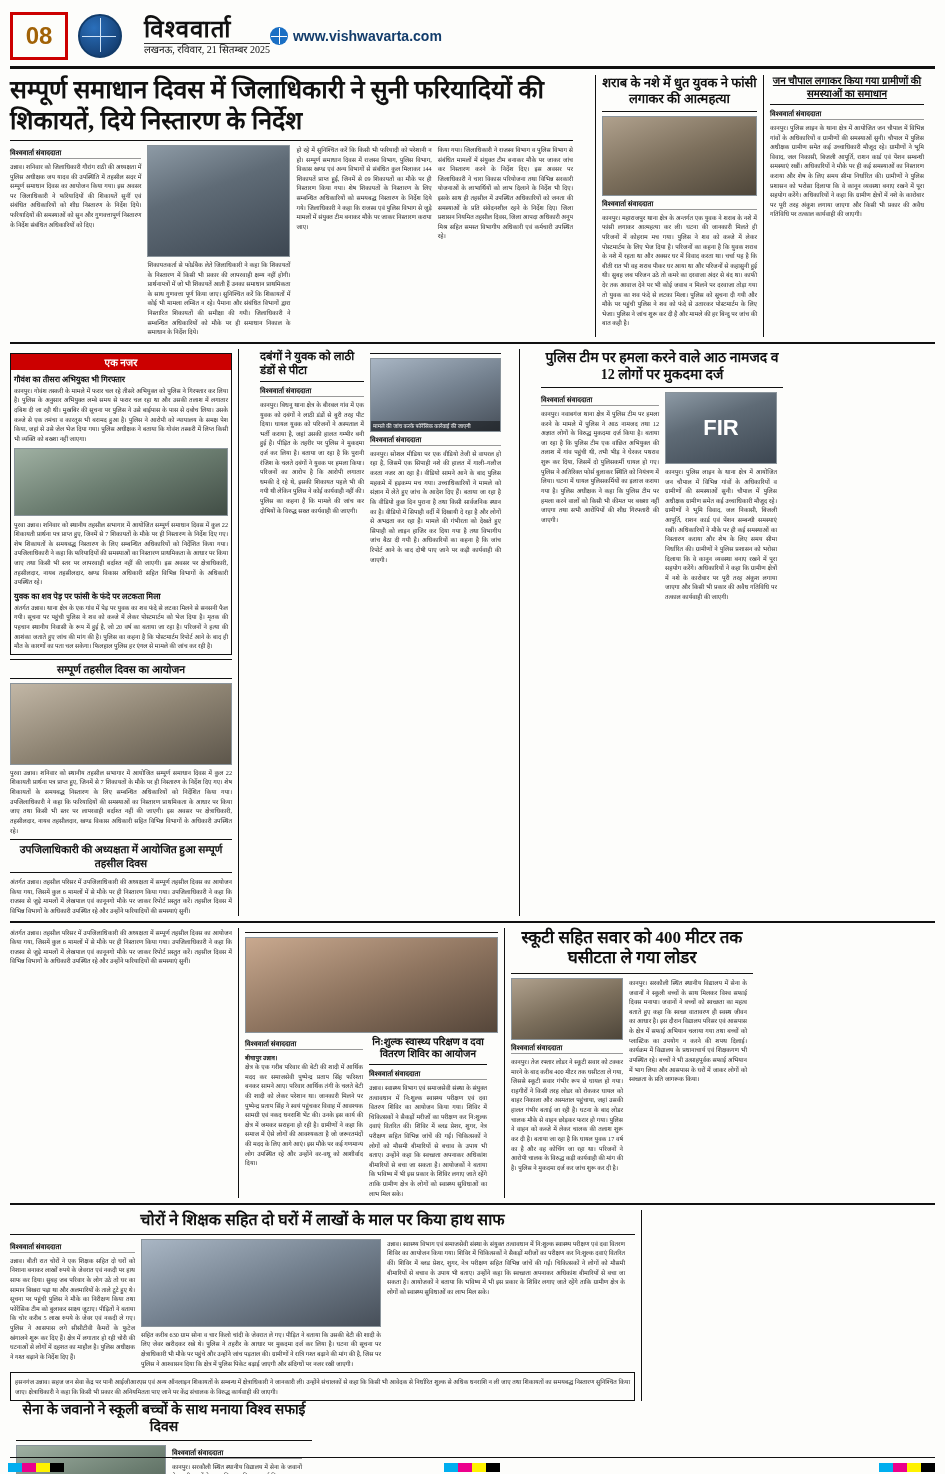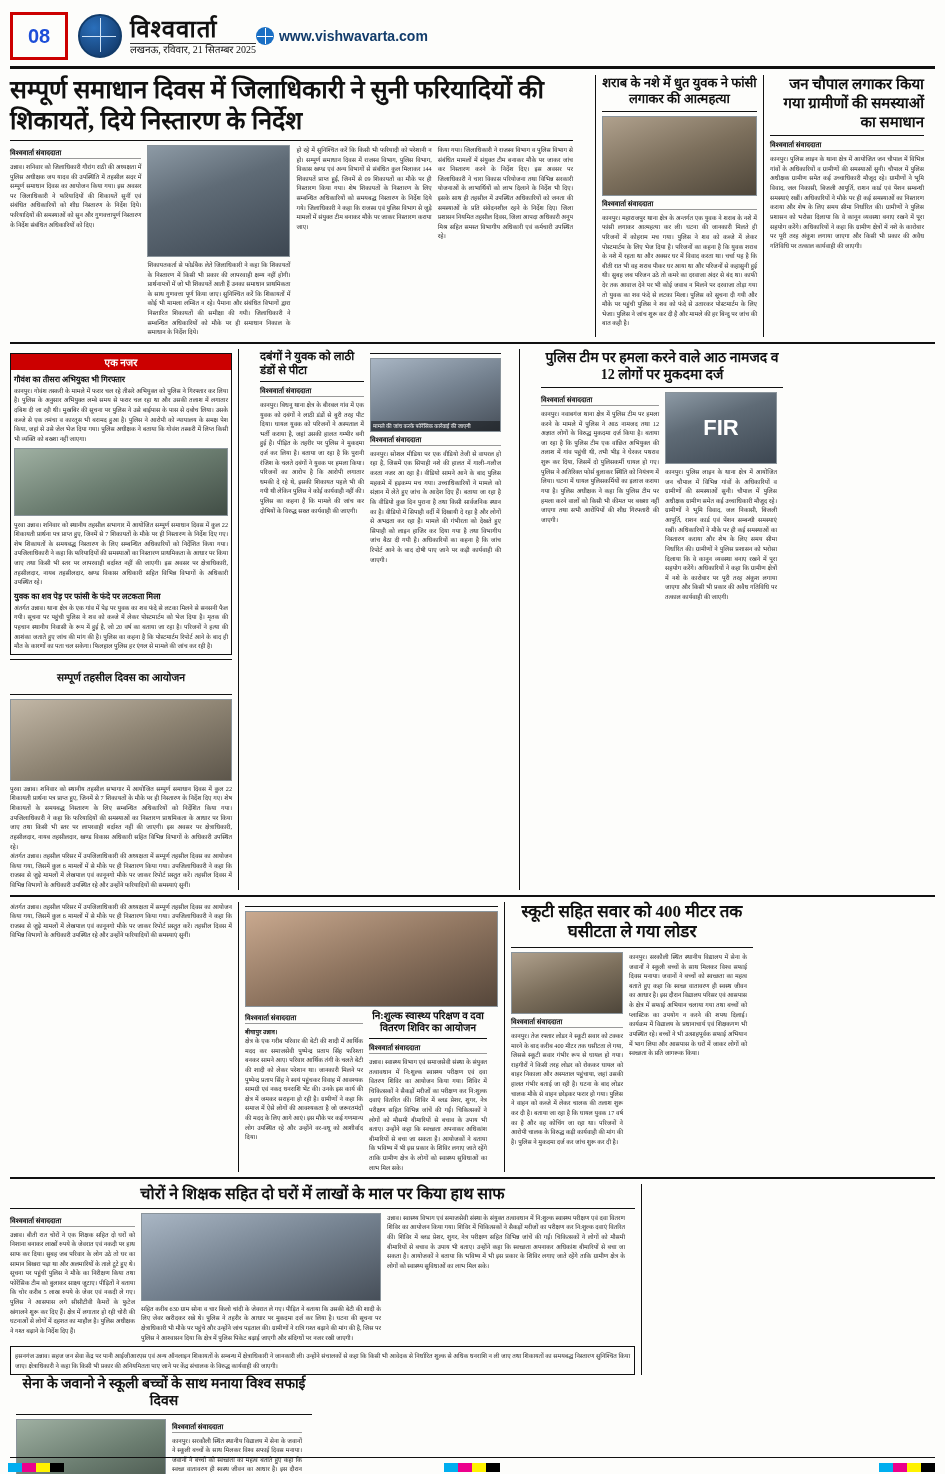--- a/index.html
+++ b/index.html
@@ -8,32 +8,32 @@
     background:#fdfdfb;
     font-family:"Liberation Serif", serif;
     color:#111;
     overflow:hidden;
   }
   .page{position:relative;width:945px;height:1474px;box-sizing:border-box;padding:8px 10px 0 10px;}
 
   
   .masthead{display:flex;align-items:center;height:56px;border-bottom:3px solid #111;padding-bottom:2px;}
   .pageno{
-    width:52px;height:42px;border:3px solid #c00;color:#1d4ed8;
-    font-family:"Liberation Sans",sans-serif;font-weight:bold;font-size:20px;
+    width:52px;height:42px;border:3px solid #c00;color:#a16207;
+    font-family:"Liberation Sans",sans-serif;font-weight:bold;font-size:24px;
     display:flex;align-items:center;justify-content:center;margin-right:10px;
   }
   .logo-globe{
     width:40px;height:40px;border-radius:50%;
     background:radial-gradient(circle at 35% 30%, #2a6fbb 0%, #17447a 70%, #0d2d52 100%);
     border:2px solid #123c6b;margin-right:8px;position:relative;flex:none;
   }
   .logo-globe:before{content:"";position:absolute;left:50%;top:2px;width:1px;height:34px;background:#cfe3f7;}
   .logo-globe:after{content:"";position:absolute;top:50%;left:2px;width:34px;height:1px;background:#cfe3f7;}
-  .brand{line-height:1;}
+  .brand{line-height:1;margin-left:14px;}
   .brand .hi{font-size:24px;font-weight:bold;letter-spacing:1px;}
   .brand .sub{font-size:10px;text-align:center;border-top:1px solid #333;margin-top:2px;padding-top:1px;}
   .mast-center{flex:1;text-align:center;font-size:23px;font-weight:bold;}
   .mast-web{display:flex;align-items:center;font-family:"Liberation Sans",sans-serif;font-size:14px;color:#123c6b;font-weight:bold;}
   .web-globe{width:18px;height:18px;border-radius:50%;background:#1a6fc4;margin-right:5px;position:relative;}
   .web-globe:before{content:"";position:absolute;left:50%;top:1px;width:1px;height:16px;background:#fff;}
   .web-globe:after{content:"";position:absolute;top:50%;left:1px;width:16px;height:1px;background:#fff;}
   .byline{font-size:7px;font-weight:bold;border-bottom:1px solid #999;padding-bottom:1px;margin:3px 0 3px 0;}
   .body-txt{font-size:6.2px;line-height:1.55;text-align:justify;color:#222;}
   .rule{border-top:1px solid #111;margin:4px 0;}
@@ -48,28 +48,28 @@
   .ph-e{background:linear-gradient(160deg,#a9b6c4 0%,#74818f 50%,#474f59 100%);}
   .ph-f{background:linear-gradient(160deg,#c9a98f 0%,#8f7560 50%,#55463a 100%);}
 
   
   .secA{display:flex;margin-top:6px;}
   .colLeft{width:586px;padding-right:22px;border-right:1px solid #111;}
   .colMidR{width:168px;padding:0 6px;border-right:1px solid #111;}
   .colRight{width:160px;padding-left:6px;}
   .bigHead{font-size:25px;line-height:1.22;font-weight:bold;}
   .medHead{font-size:13px;line-height:1.22;font-weight:bold;text-align:center;}
-  .smHead{font-size:15px;line-height:1.25;font-weight:bold;text-align:right;}
+  .smHead{font-size:10px;line-height:1.25;font-weight:bold;text-align:center;text-decoration:underline;}
 
   
   .glance{border:1px solid #111;padding:3px;margin-top:4px;}
   .glance-title{background:#c00;color:#fff;font-size:10px;font-weight:bold;text-align:center;padding:1px 0;margin:-3px -3px 3px -3px;}
   .glance h4{font-size:8px;margin:3px 0 2px;font-weight:bold;}
 
-  .subhead{font-size:10.5px;font-weight:bold;text-align:center;border-top:1px solid #111;border-bottom:1px solid #111;padding:10px 0;margin:4px 0;}
+  .subhead{font-size:10.5px;font-weight:bold;text-align:center;border-top:1px solid #111;border-bottom:1px solid #111;padding:2px 0;margin:4px 0;}
   .ad-red{color:#c00;font-weight:bold;font-size:10px;line-height:1.25;}
 
   .cmyk{position:absolute;left:0;bottom:0;width:945px;height:14px;display:flex;align-items:center;}
   .cmyk .bar{display:flex;margin-left:8px;}
   .cmyk .bar i{display:block;width:14px;height:9px;}
   .footline{position:absolute;left:10px;right:10px;bottom:16px;border-top:1px solid #111;}
 </style>
 </head>
 <body>
 
@@ -139,20 +139,21 @@
         <div class="photo ph-c" style="height:66px;margin:4px 0;"></div>
         <div class="body-txt">पुरवा उन्नाव। शनिवार को स्थानीय तहसील सभागार में आयोजित सम्पूर्ण समाधान दिवस में कुल 22 शिकायती प्रार्थना पत्र प्राप्त हुए, जिनमें से 7 शिकायतों के मौके पर ही निस्तारण के निर्देश दिए गए। शेष शिकायतों के समयबद्ध निस्तारण के लिए सम्बन्धित अधिकारियों को निर्देशित किया गया। उपजिलाधिकारी ने कहा कि फरियादियों की समस्याओं का निस्तारण प्राथमिकता के आधार पर किया जाए तथा किसी भी स्तर पर लापरवाही बर्दाश्त नहीं की जाएगी। इस अवसर पर क्षेत्राधिकारी, तहसीलदार, नायब तहसीलदार, खण्ड विकास अधिकारी सहित विभिन्न विभागों के अधिकारी उपस्थित रहे।</div>
         <h4>युवक का शव पेड़ पर फांसी के फंदे पर लटकता मिला</h4>
         <div class="body-txt">अंतर्गत उन्नाव। थाना क्षेत्र के एक गांव में पेड़ पर युवक का शव फंदे से लटका मिलने से सनसनी फैल गयी। सूचना पर पहुंची पुलिस ने शव को कब्जे में लेकर पोस्टमार्टम को भेज दिया है। मृतक की पहचान स्थानीय निवासी के रूप में हुई है, जो 20 वर्ष का बताया जा रहा है। परिजनों ने हत्या की आशंका जताते हुए जांच की मांग की है। पुलिस का कहना है कि पोस्टमार्टम रिपोर्ट आने के बाद ही मौत के कारणों का पता चल सकेगा। फिलहाल पुलिस हर एंगल से मामले की जांच कर रही है।</div>
       </div>
 
       <div class="subhead">सम्पूर्ण तहसील दिवस का आयोजन</div>
       <div class="photo ph-d" style="height:80px;"></div>
       <div class="body-txt" style="margin-top:3px;">पुरवा उन्नाव। शनिवार को स्थानीय तहसील सभागार में आयोजित सम्पूर्ण समाधान दिवस में कुल 22 शिकायती प्रार्थना पत्र प्राप्त हुए, जिनमें से 7 शिकायतों के मौके पर ही निस्तारण के निर्देश दिए गए। शेष शिकायतों के समयबद्ध निस्तारण के लिए सम्बन्धित अधिकारियों को निर्देशित किया गया। उपजिलाधिकारी ने कहा कि फरियादियों की समस्याओं का निस्तारण प्राथमिकता के आधार पर किया जाए तथा किसी भी स्तर पर लापरवाही बर्दाश्त नहीं की जाएगी। इस अवसर पर क्षेत्राधिकारी, तहसीलदार, नायब तहसीलदार, खण्ड विकास अधिकारी सहित विभिन्न विभागों के अधिकारी उपस्थित रहे।</div>
 
+      <div class="subhead">उपजिलाधिकारी की अध्यक्षता में आयोजित हुआ सम्पूर्ण तहसील दिवस</div>
       <div class="body-txt">अंतर्गत उन्नाव। तहसील परिसर में उपजिलाधिकारी की अध्यक्षता में सम्पूर्ण तहसील दिवस का आयोजन किया गया, जिसमें कुल 6 मामलों में से मौके पर ही निस्तारण किया गया। उपजिलाधिकारी ने कहा कि राजस्व से जुड़े मामलों में लेखपाल एवं कानूनगो मौके पर जाकर रिपोर्ट प्रस्तुत करें। तहसील दिवस में विभिन्न विभागों के अधिकारी उपस्थित रहे और उन्होंने फरियादियों की समस्याएं सुनीं।</div>
     </div>
 
     <div style="width:253px;padding:0 6px;border-right:1px solid #111;">
       <div style="display:flex;gap:6px;">
         <div style="width:104px;">
           <div class="medHead" style="font-size:11.5px;text-align:left;">दबंगों ने युवक को लाठी डंडों से पीटा</div>
           <div class="rule"></div>
           <div class="byline">विश्ववार्ता संवाददाता</div>
           <div class="body-txt">कानपुर। बिधनू थाना क्षेत्र के बीरबल गांव में एक युवक को दबंगों ने लाठी डंडों से बुरी तरह पीट दिया। घायल युवक को परिजनों ने अस्पताल में भर्ती कराया है, जहां उसकी हालत गम्भीर बनी हुई है। पीड़ित के तहरीर पर पुलिस ने मुकदमा दर्ज कर लिया है। बताया जा रहा है कि पुरानी रंजिश के चलते दबंगों ने युवक पर हमला किया। परिजनों का आरोप है कि आरोपी लगातार धमकी दे रहे थे, इसकी शिकायत पहले भी की गयी थी लेकिन पुलिस ने कोई कार्यवाही नहीं की। पुलिस का कहना है कि मामले की जांच कर दोषियों के विरुद्ध सख्त कार्यवाही की जाएगी।</div>

